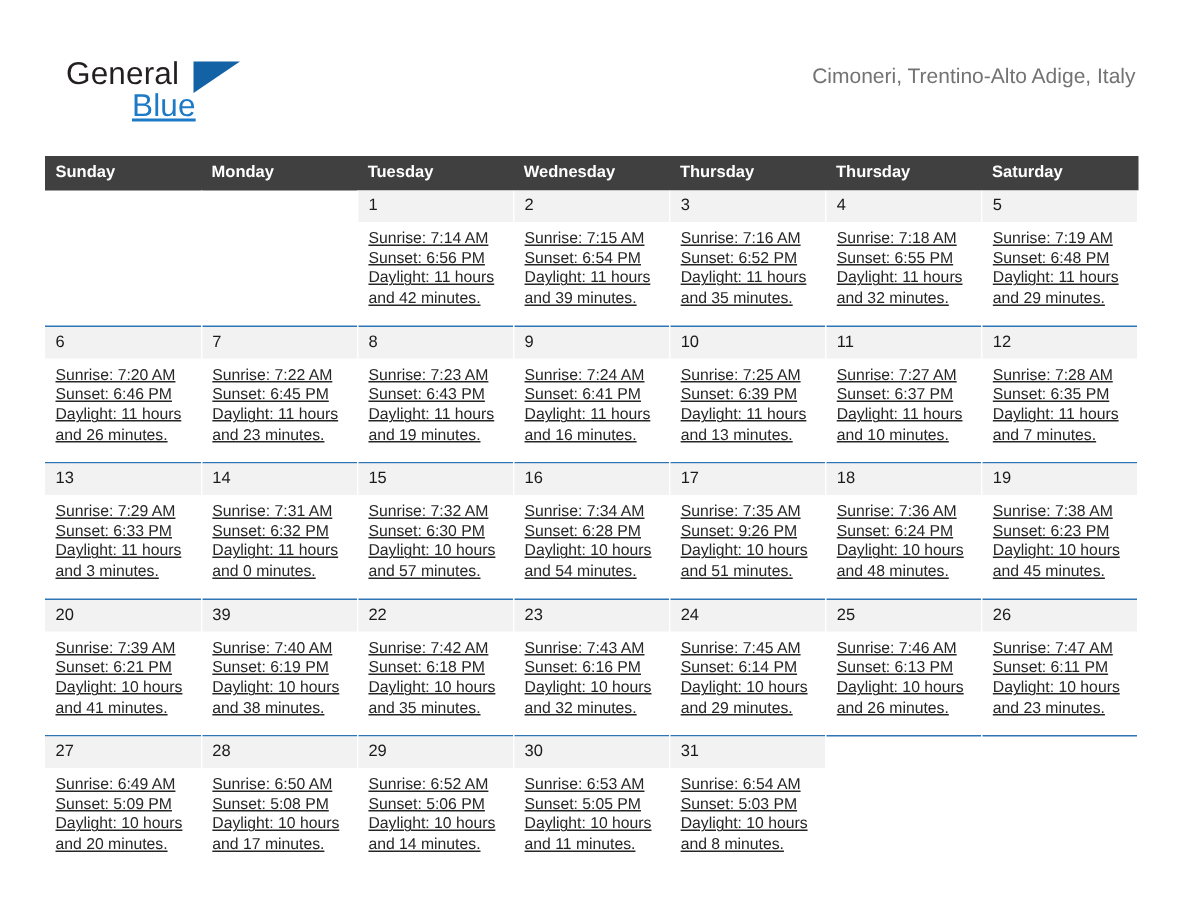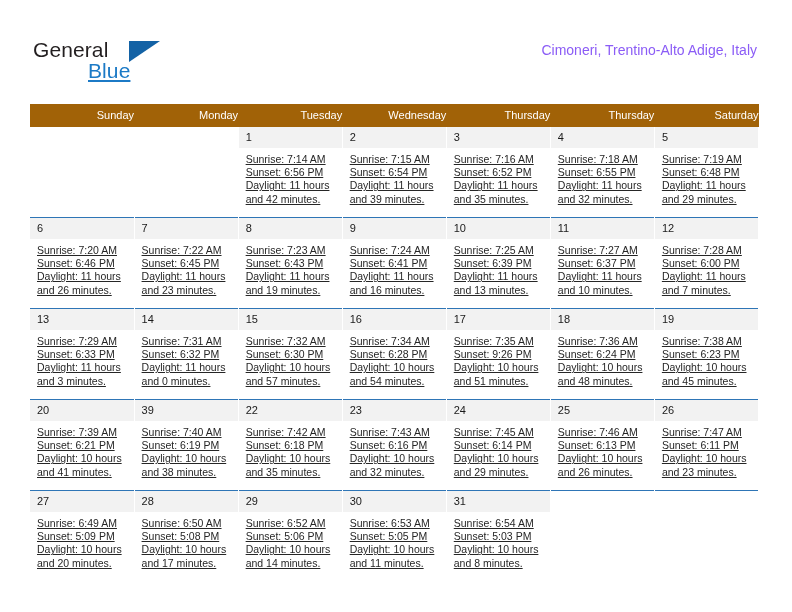--- a/index.html
+++ b/index.html
@@ -31,21 +31,21 @@
   }
   .logo {
     position: absolute;
     left: 33px;
     top: 38px;
     width: 180px;
     height: 46px;
   }
   .logo-line1 {
     position: absolute;
-    left: 0;
+    left: 11px;
     top: 0;
     font-size: 21px;
     color: #231f20;
     letter-spacing: .1px;
   }
   .logo-line2 {
     position: absolute;
     left: 55px;
     top: 21px;
     font-size: 21px;
@@ -70,40 +70,40 @@
   }
   .month-title {
     font-size: 26px;
     color: #1a1a1a;
     line-height: 30px;
     white-space: nowrap;
   }
   .location {
     margin-top: 10px;
     font-size: 14px;
-    color: #8b5cf6;
+    color: #737373;
     line-height: 16px;
     white-space: nowrap;
   }
 
   
   .cal {
     position: absolute;
     left: 30px;
     top: 104px;
     width: 729px;
     border-collapse: collapse;
     table-layout: fixed;
   }
   .cal th {
-    background: #a16207;
+    background: #404040;
     color: #ffffff;
     font-size: 11px;
-    font-weight: normal;
-    text-align: right;
+    font-weight: bold;
+    text-align: left;
     padding: 5px 0 5px 7px;
     height: 13px;
     line-height: 13px;
     border: none;
   }
   .cal td {
     vertical-align: top;
     padding: 0;
     height: 90px;
     border-top: 1px solid #2e75b6;
@@ -303,21 +303,21 @@
                 <div>Daylight: 11 hours</div>
                 <div>and 10 minutes.</div>
               </div>
             </div>
           </td>
           <td>
             <div class="cell">
               <div class="daynum">12</div>
               <div class="info">
                 <div>Sunrise: 7:28 AM</div>
-                <div>Sunset: 6:00 PM</div>
+                <div>Sunset: 6:35 PM</div>
                 <div>Daylight: 11 hours</div>
                 <div>and 7 minutes.</div>
               </div>
             </div>
           </td>
         </tr>
         <tr class="week">
           <td>
             <div class="cell">
               <div class="daynum">13</div>

